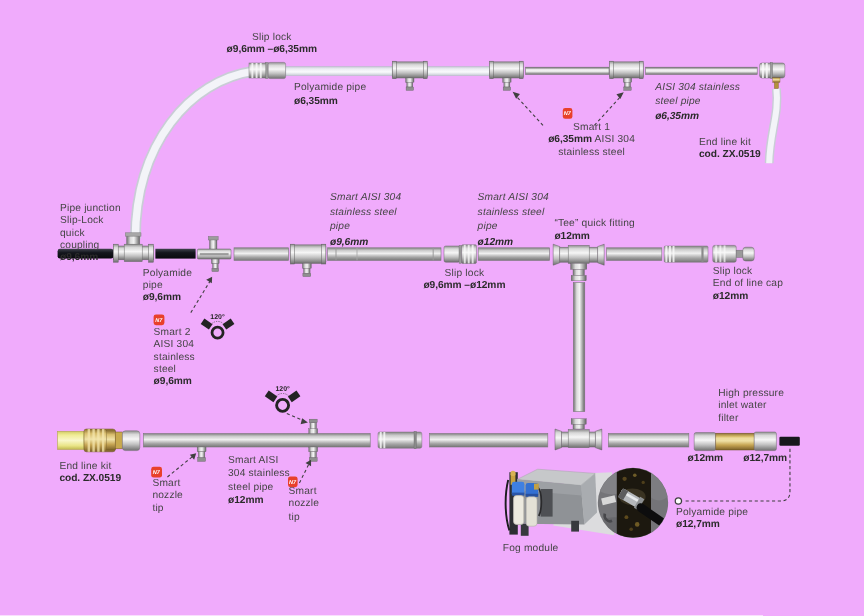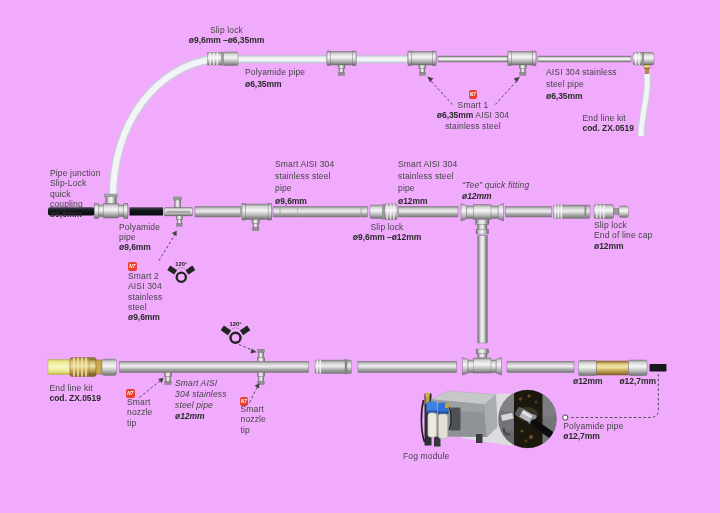--- a/index.html
+++ b/index.html
@@ -2,22 +2,22 @@
 <html><head>
 <meta charset="utf-8">
 <style>
 html,body{margin:0;padding:0;background:#fff;}
 #wrap{position:relative;width:720px;height:513px;background:#f0abfc;overflow:hidden;
   font-family:"Liberation Sans",sans-serif;}
 svg{position:absolute;left:0;top:0;}
 .t{position:absolute;font-size:8.5px;line-height:10.3px;color:#454545;letter-spacing:.15px;white-space:pre;}
 .b{font-weight:bold;color:#2b2b2b;letter-spacing:-.05px;}
 .c{text-align:center;transform:translateX(-50%);}
-.lh12{line-height:12.2px;}
-.lh11{line-height:11px;font-style:italic;}
+.lh12{line-height:12.2px;font-style:italic;}
+.lh11{line-height:11px;}
 .n7{position:absolute;width:8.6px;height:9px;background:#e8402a;border-radius:2px;
   color:#fff;font-size:4.6px;font-weight:bold;font-style:italic;text-align:center;line-height:9.2px;letter-spacing:0;}
 </style>
 </head>
 <body>
 <div id="wrap">
 <svg width="720" height="513" viewBox="0 0 720 513">
 <defs>
 <linearGradient id="g1" x1="0" y1="0" x2="0" y2="1">
 <stop offset="0" stop-color="#8f8f8f"></stop>
@@ -345,35 +345,36 @@
 <g transform="rotate(-13 507 417)">
 <rect x="501.5" y="414" width="11.5" height="5.8" fill="#d7d7d7"></rect>
 </g>
 <path d="M504,428 a4.5,5 0 0 0 6,6" fill="none" stroke="#47474b" stroke-width="2.2"></path>
 </g>
 </svg>
 
 <div class="t c" style="left:226.5px;top:25.2px;">Slip lock<br><span class="b">ø9,6mm –ø6,35mm</span></div>
 <div class="t" style="left:245px;top:65.5px;line-height:12.2px;">Polyamide pipe<br><span class="b">ø6,35mm</span></div>
 <div class="n7" style="left:468.5px;top:90px;">N7</div>
-<div class="t c" style="left:473px;top:100px;">Smart 1<br><span class="b">ø6,35mm</span> AISI 304<br>stainless steel</div>
+<div class="t c" style="left:493px;top:100px;">Smart 1<br><span class="b">ø6,35mm</span> AISI 304<br>stainless steel</div>
 <div class="t lh12" style="left:546px;top:66px;">AISI 304 stainless<br>steel pipe<br><span class="b">ø6,35mm</span></div>
 <div class="t" style="left:582.5px;top:113px;">End line kit<br><span class="b">cod. ZX.0519</span></div>
 <div class="t" style="left:50px;top:168px;">Pipe junction<br>Slip-Lock<br>quick<br>coupling<br><span class="b">ø9,6mm</span></div>
 <div class="t lh12" style="left:275px;top:158px;">Smart AISI 304<br>stainless steel<br>pipe<br><span class="b">ø9,6mm</span></div>
 <div class="t" style="left:119px;top:221.5px;">Polyamide<br>pipe<br><span class="b">ø9,6mm</span></div>
 <div class="n7" style="left:128px;top:262px;">N7</div>
 <div class="t" style="left:128px;top:271px;">Smart 2<br>AISI 304<br>stainless<br>steel<br><span class="b">ø9,6mm</span></div>
 <div class="t lh12" style="left:398px;top:158px;">Smart AISI 304<br>stainless steel<br>pipe<br><span class="b">ø12mm</span></div>
 <div class="t lh11" style="left:462px;top:180px;">“Tee” quick fitting<br><span class="b">ø12mm</span></div>
 <div class="t c" style="left:387px;top:222px;">Slip lock<br><span class="b">ø9,6mm –ø12mm</span></div>
 <div class="t" style="left:594px;top:220px;">Slip lock<br>End of line cap<br><span class="b">ø12mm</span></div>
+<div class="t" style="left:598.5px;top:322px;">High pressure<br>inlet water<br>filter</div>
 <div class="t b" style="left:573px;top:376px;">ø12mm</div>
 <div class="t b" style="left:619.4px;top:376px;">ø12,7mm</div>
 <div class="t" style="left:563.3px;top:421px;">Polyamide pipe<br><span class="b">ø12,7mm</span></div>
-<div class="t" style="left:403px;top:451.3px;">Fog module</div>
+<div class="t" style="left:419px;top:451.3px;">Fog module</div>
 <div class="t" style="left:49.5px;top:382.5px;">End line kit<br><span class="b">cod. ZX.0519</span></div>
 <div class="n7" style="left:126px;top:389.3px;">N7</div>
 <div class="t" style="left:127px;top:397px;">Smart<br>nozzle<br>tip</div>
-<div class="t lh11" style="left:175px;top:378px;">Smart AISI<br>304 stainless<br>steel pipe<br><span class="b">ø12mm</span></div>
+<div class="t lh11" style="left:190px;top:378px;">Smart AISI<br>304 stainless<br>steel pipe<br><span class="b">ø12mm</span></div>
 <div class="n7" style="left:239.5px;top:396.8px;">N7</div>
 <div class="t" style="left:240.5px;top:404px;">Smart<br>nozzle<br>tip</div>
 </div>
 
 </body></html>

